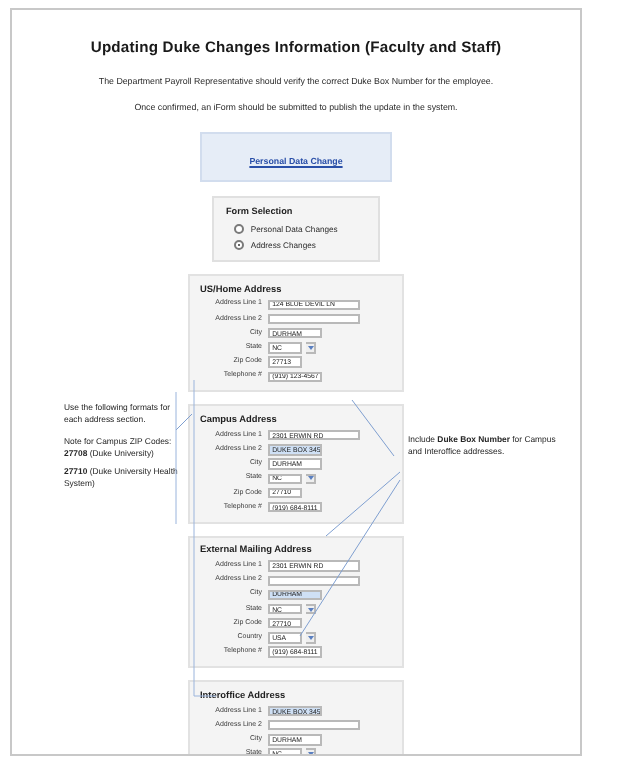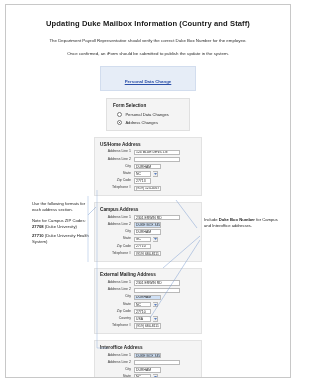--- a/index.html
+++ b/index.html
@@ -179,21 +179,21 @@
     pointer-events: none;
     left: 0; top: 0;
     width: 298px; height: 386px;
   }
 </style>
 </head>
 <body>
 
 <div class="page">
 
-  <div class="doc-title">Updating Duke Mailbox Information (Country and Staff)</div>
+  <div class="doc-title">Updating Duke Changes Information (Faculty and Staff)</div>
 
   <div class="para">The Department Payroll Representative should verify the correct Duke Box Number for the employee.</div>
   <div class="para second">Once confirmed, an iForm should be submitted to publish the update in the system.</div>
 
   <div class="link-wrap">
     <a href="#">Personal Data Change</a>
   </div>
 
   <div class="form-sel">
     <div class="hdr">Form Selection</div>

